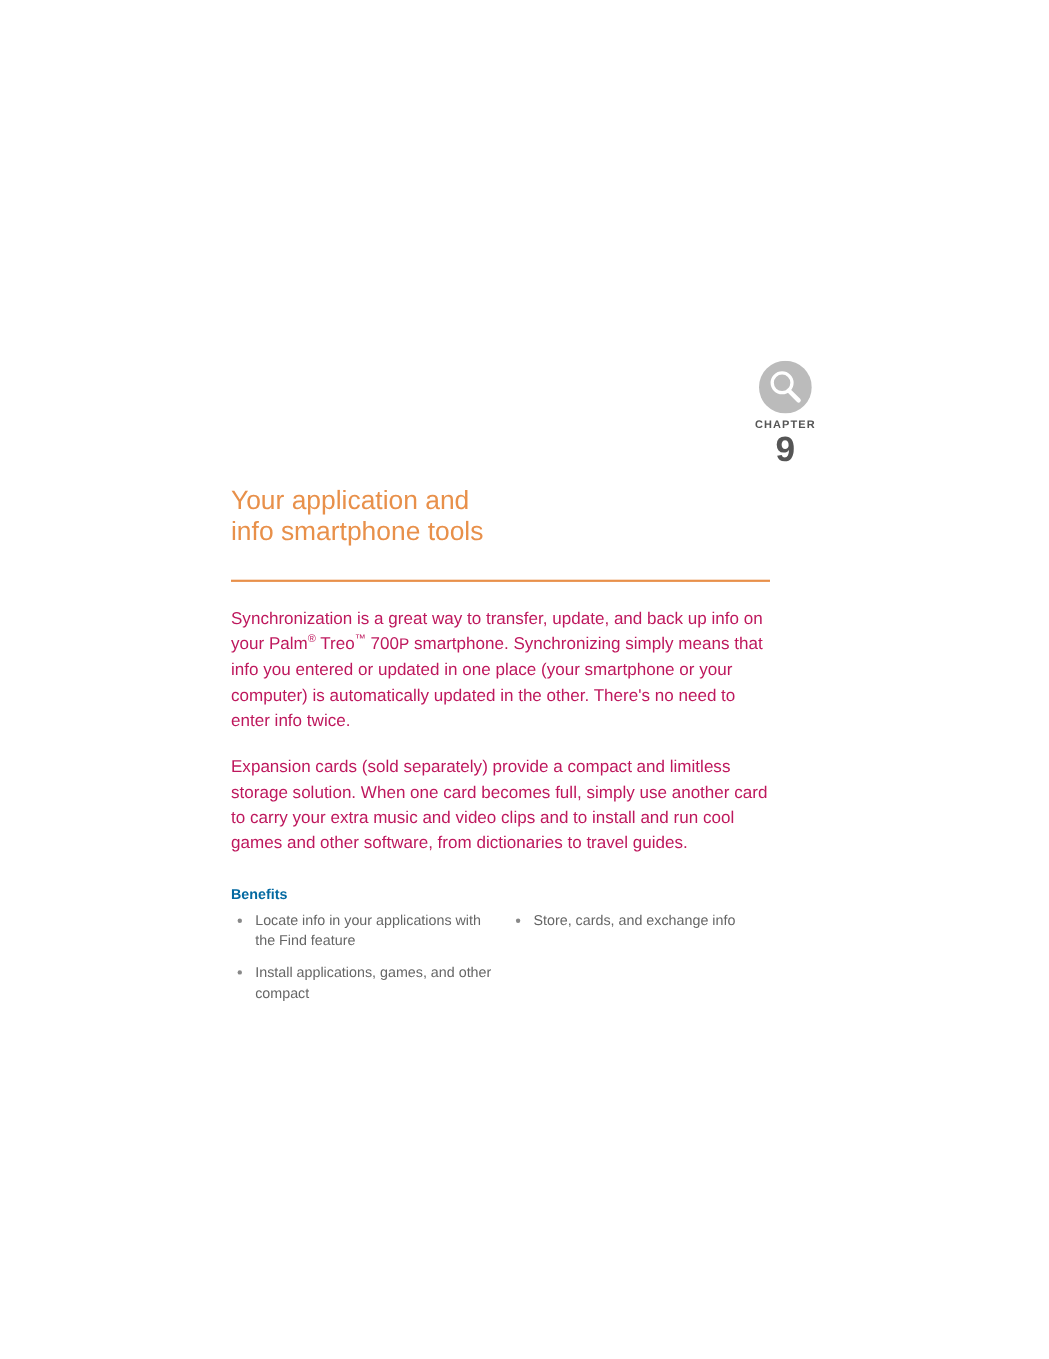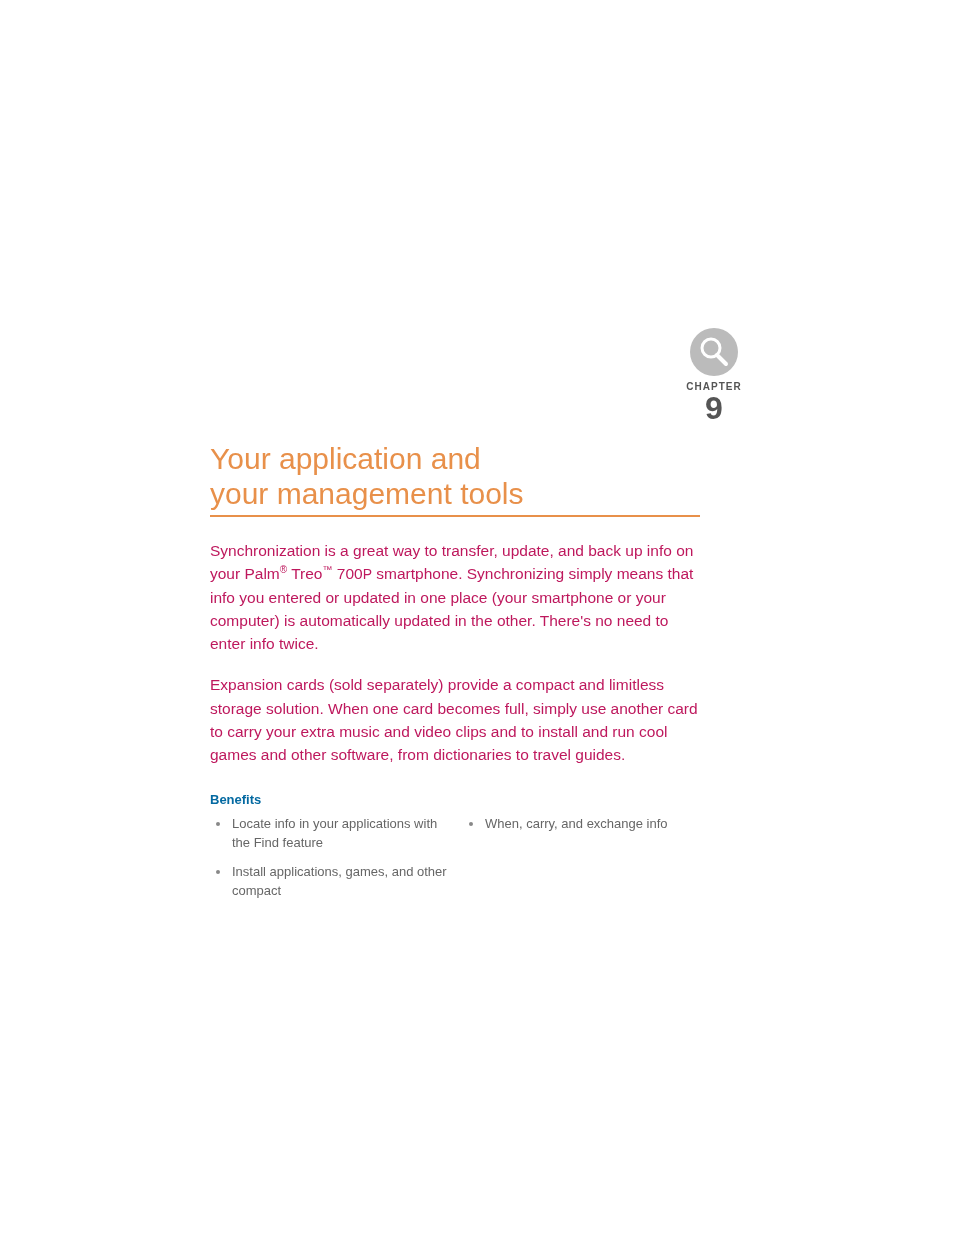--- a/index.html
+++ b/index.html
@@ -42,25 +42,25 @@
       color: #555;
       line-height: 1;
     }
     .content {
       position: absolute;
       top: 442px;
       left: 210px;
       width: 490px;
     }
     .title {
-      font-size: 30px;
+      font-size: 24px;
       font-weight: 300;
       color: #e8904a;
       line-height: 1.15;
-      margin-bottom: 4px;
+      margin-bottom: 30px;
     }
     .title-rule {
       border: none;
       border-top: 2px solid #e8904a;
       margin-bottom: 22px;
     }
     .paragraph {
       font-size: 15.5px;
       color: #be185d;
       line-height: 1.5;
@@ -122,21 +122,21 @@
       <line x1="27" y1="27" x2="36" y2="36" stroke="#ffffff" stroke-width="4" stroke-linecap="round"></line>
     </svg>
   </div>
   <div class="chapter-label">CHAPTER</div>
   <div class="chapter-number">9</div>
 </div>
 
 <div class="content">
   <h1 class="title">
     <span>Your application and</span><br>
-    <span>your management tools</span>
+    <span>info smartphone tools</span>
   </h1>
   <hr class="title-rule">
 
   <p class="paragraph">
     <span>Synchronization is a great way to transfer, update, and back up info on your Palm</span><sup>®</sup><span> Treo</span><sup>™</sup><span> 700</span><span class="small-caps">P</span><span> smartphone. Synchronizing simply means that info you entered or updated in one place (your smartphone or your computer) is automatically updated in the other. There's no need to enter info twice.</span>
   </p>
 
   <p class="paragraph">Expansion cards (sold separately) provide a compact and limitless storage solution. When one card becomes full, simply use another card to carry your extra music and video clips and to install and run cool games and other software, from dictionaries to travel guides.</p>
 
   <div class="benefits-heading">Benefits</div>
@@ -148,17 +148,17 @@
         <span class="benefit-text">Locate info in your applications with the Find feature</span>
       </div>
       <div class="benefit-item">
         <span class="bullet"></span>
         <span class="benefit-text">Install applications, games, and other compact</span>
       </div>
     </div>
     <div class="benefits-col">
       <div class="benefit-item">
         <span class="bullet"></span>
-        <span class="benefit-text">When, carry, and exchange info</span>
+        <span class="benefit-text">Store, cards, and exchange info</span>
       </div>
     </div>
   </div>
 </div>
 
 </body></html>

